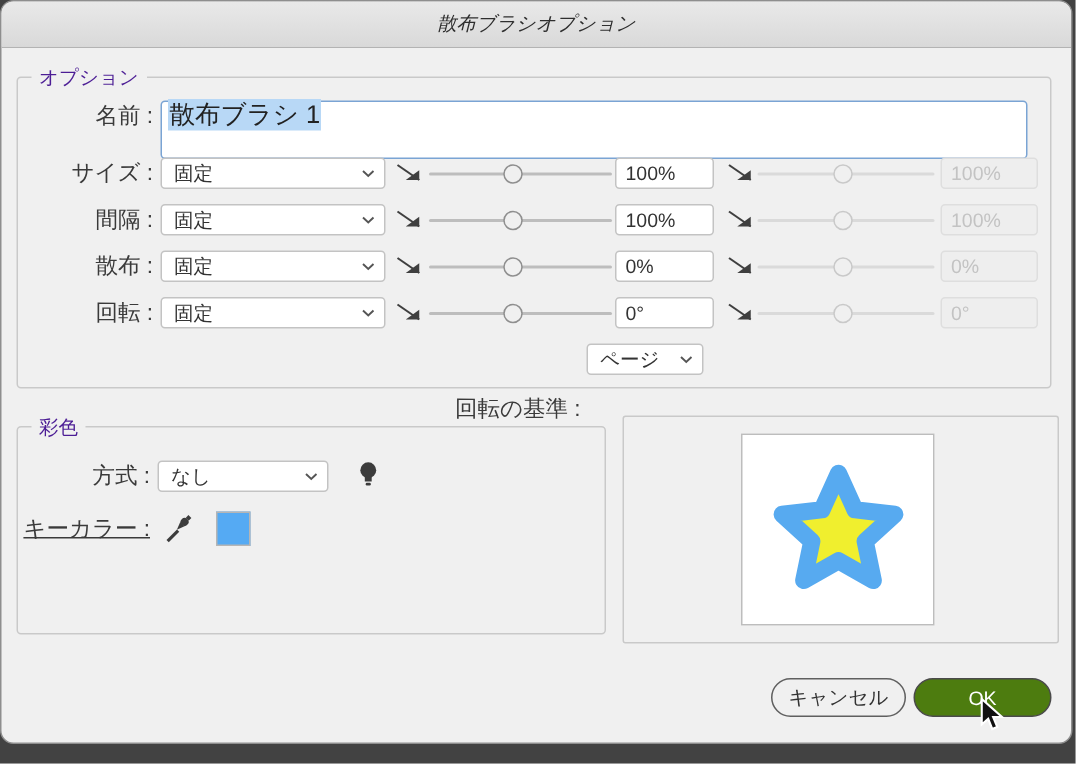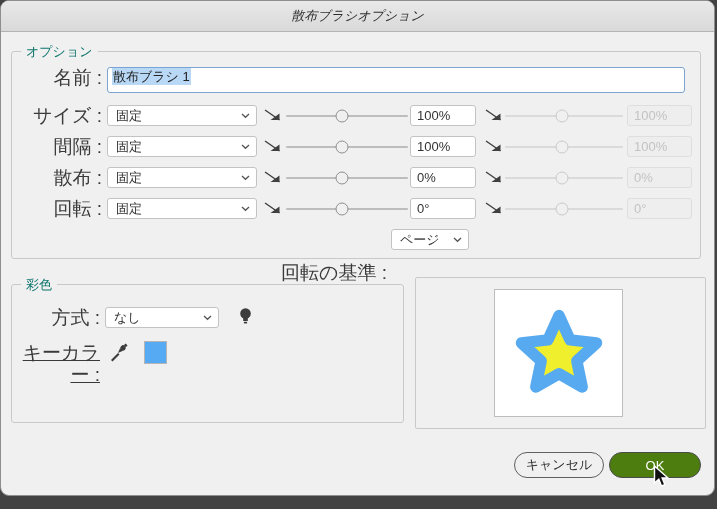--- a/index.html
+++ b/index.html
@@ -27,24 +27,24 @@
   .titlebar .title{font-size:13px;color:#2e2e2e;font-style:italic;}
   .groupbox{
     position:absolute;
     border:1px solid #c9c9c9;
     border-radius:3px;
     box-sizing:border-box;
   }
   .legend{
     position:absolute;top:-9px;left:9px;
     background:#f0f0f0;padding:0 5px;
-    font-size:13px;color:#0f766e;line-height:17px;
+    font-size:13px;color:#4c1d95;line-height:17px;
   }
   .lbl{
-    position:absolute;font-size:19px;color:#3a3a3a;
+    position:absolute;font-size:15px;color:#3a3a3a;
     text-align:right;height:22px;line-height:22px;
   }
   .dropdown{
     position:absolute;height:21px;
     background:#fff;border:1px solid #c3c3c3;border-radius:3px;
     box-sizing:border-box;
     display:flex;align-items:center;
     padding:0 6px 0 8px;
     font-size:13px;color:#333;
     cursor:default;
@@ -55,24 +55,24 @@
     position:absolute;height:21px;
     background:#fff;border:1px solid #c3c3c3;border-radius:3px;
     box-sizing:border-box;
     font-size:13px;color:#333;
     padding:0 6px;line-height:19px;
   }
   .field.disabled{
     background:#eeeeee;border-color:#dedede;color:#c3c3c3;
   }
   .nameinput{
-    position:absolute;height:26px;
+    position:absolute;height:39px;
     background:#fff;border:1.5px solid #7aa4d4;border-radius:3px;
     box-sizing:border-box;
-    font-size:13px;color:#222;
+    font-size:17px;color:#222;
     padding:0 4px;line-height:18px;
   }
   .nameinput .sel{background:#b8d8f6;padding:1px 1px;}
   .flagicon{position:absolute;width:17px;height:15px;}
   .slider{position:absolute;height:21px;}
   .slider .track{
     position:absolute;left:0;right:0;top:50%;height:2px;margin-top:-1px;
     background:#bdbdbd;border-radius:1px;
   }
   .slider .knob{

